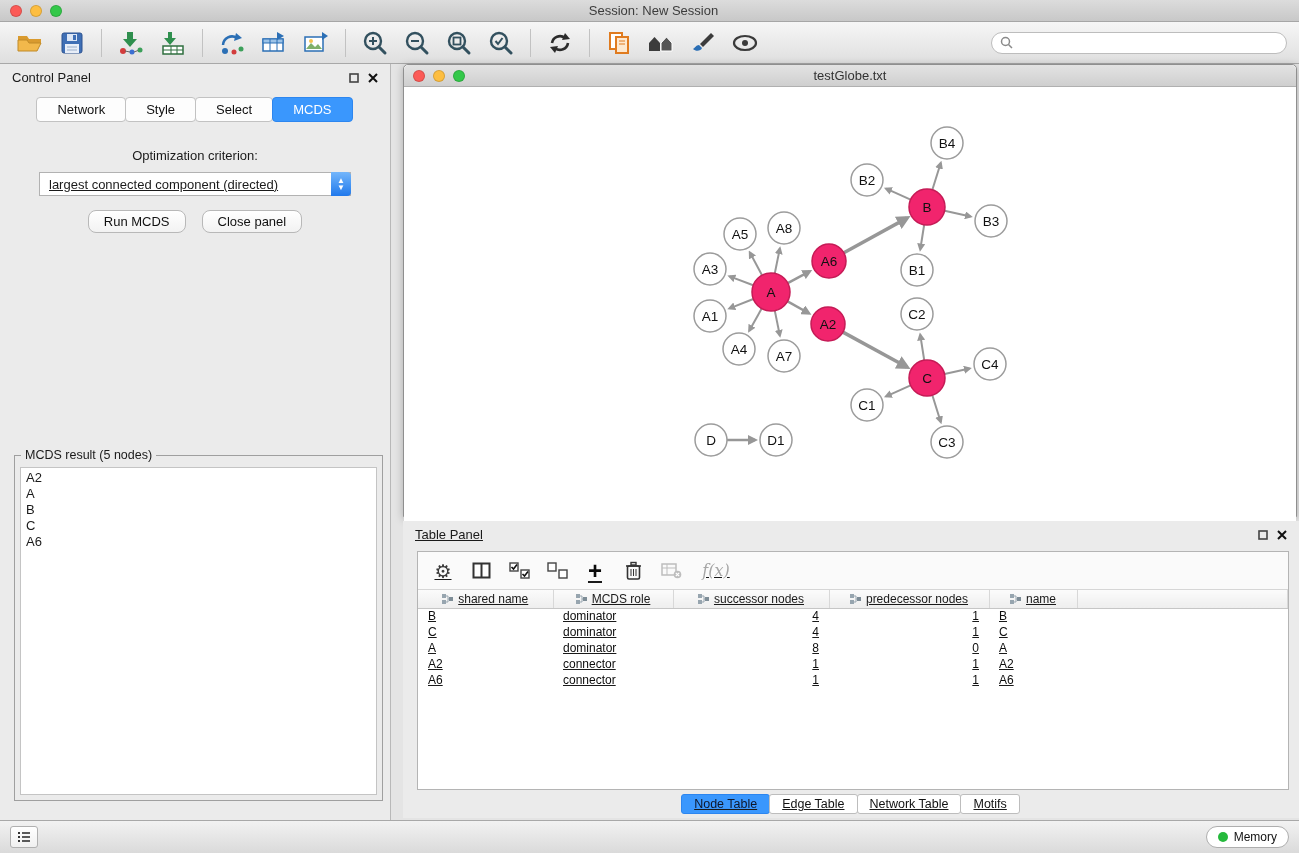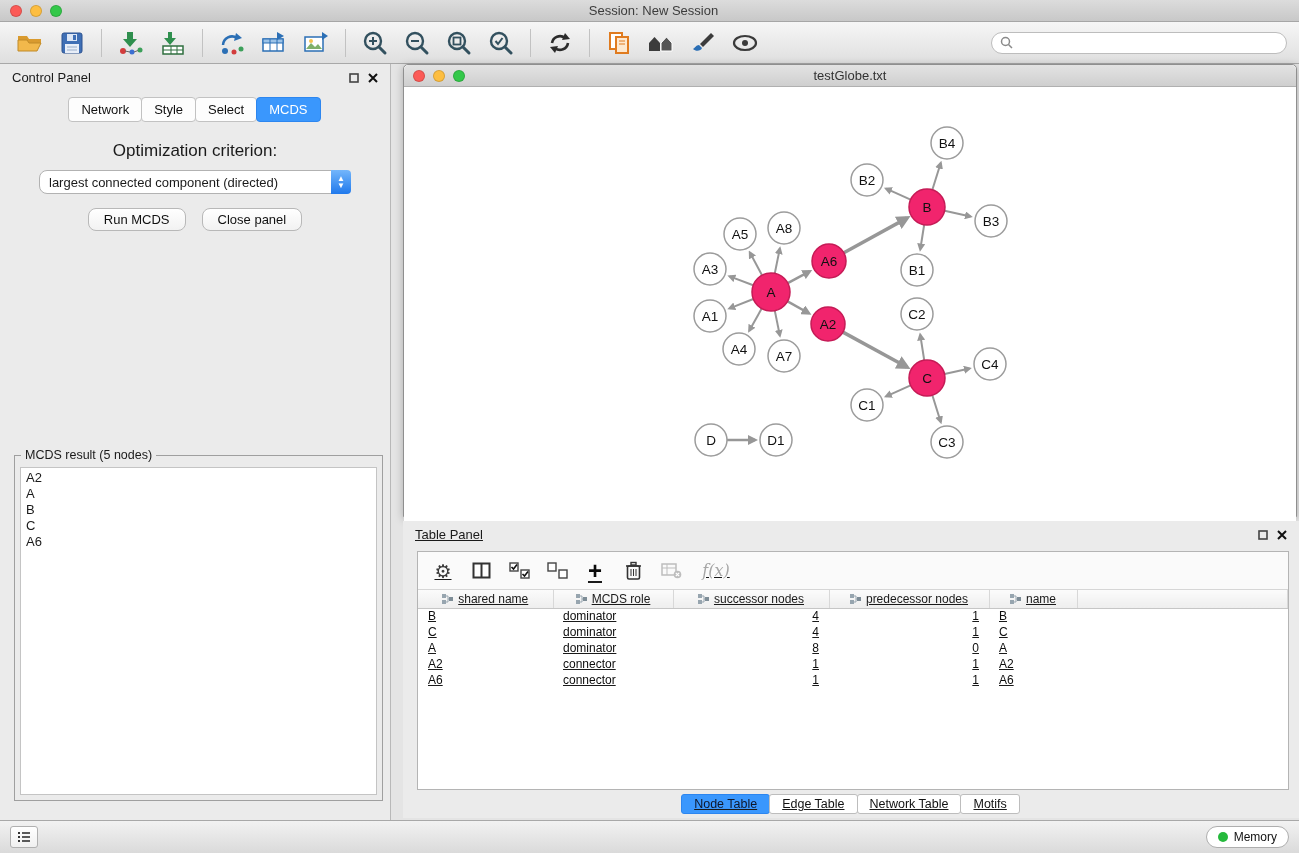--- a/index.html
+++ b/index.html
@@ -36,28 +36,28 @@
   .search input { border:none; outline:none; flex:1; font-size:12px; font-family:"Liberation Sans",sans-serif; background:transparent; }
   
   .control-panel {
     position:absolute; top:64px; left:0; width:391px; bottom:33px;
     background:#ebebeb; border-right:1px solid #b8b8b8;
   }
   .panel-header { height:27px; display:flex; align-items:center; padding:0 12px; font-size:13px; }
   .win-icons { margin-left:auto; display:flex; gap:9px; align-items:center; }
   .cp-tabs { display:flex; justify-content:center; margin-top:6px; }
   .cp-tab {
-    padding:4px 12px; font-size:13px; background:#fdfdfd; border:1px solid #c2c2c2;
+    padding:4px 20px; font-size:13px; background:#fdfdfd; border:1px solid #c2c2c2;
     border-radius:4px; margin-left:-1px; color:#111;
   }
   .cp-tab.active { background:#3a97fd; border-color:#2d86ef; color:#fff; position:relative; }
-  .opt-label { text-align:center; margin-top:19px; font-size:17px; }
+  .opt-label { text-align:center; margin-top:26px; font-size:13px; }
   .dropdown {
     margin:9px auto 0; width:312px; height:24px; background:#fff; border:1px solid #b2b2b2;
-    border-radius:8px; display:flex; align-items:center; padding-left:9px; font-size:13px; position:relative;
+    border-radius:0; display:flex; align-items:center; padding-left:9px; font-size:13px; position:relative;text-decoration:underline;
   }
   .dropdown .stepper {
     position:absolute; right:-1px; top:-1px; bottom:-1px; width:20px; border-radius:0 4px 4px 0;
     background:linear-gradient(#73b6fb,#2079ec); color:#fff;
     display:flex; flex-direction:column; align-items:center; justify-content:center; font-size:8px; line-height:7px;
   }
   .btn-row { display:flex; justify-content:center; gap:16px; margin-top:14px; }
   .mac-btn {
     background:linear-gradient(#ffffff,#f2f2f2); border:1px solid #b8b8b8; border-radius:8px;
     font-size:13px; font-family:"Liberation Sans",sans-serif; padding:3px 15px; color:#111;

